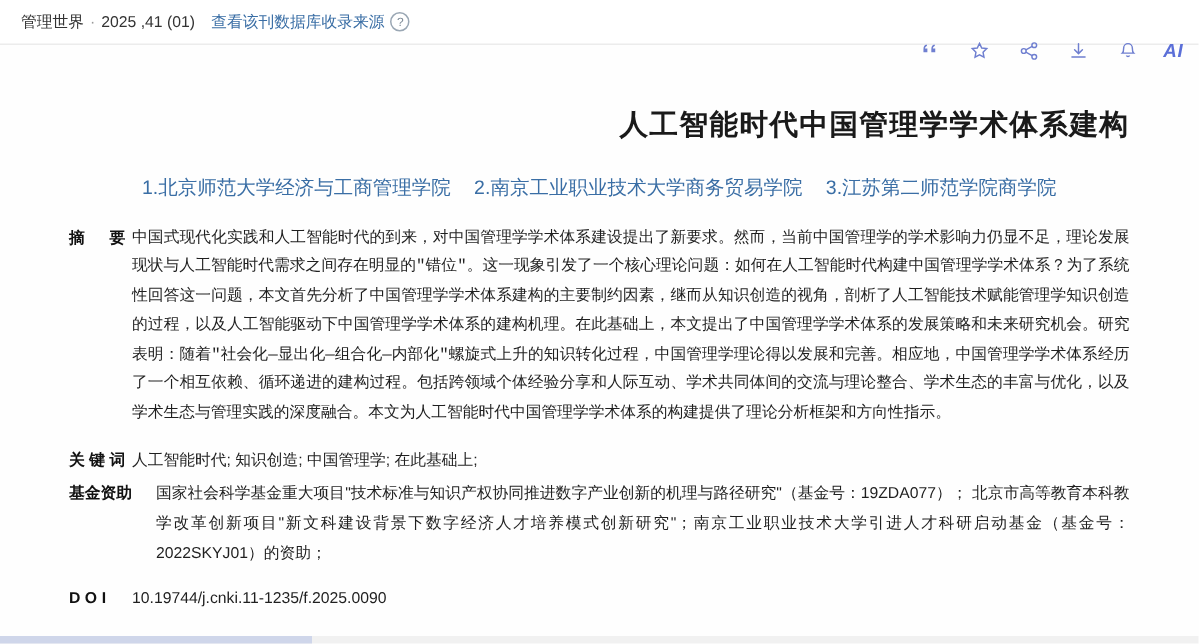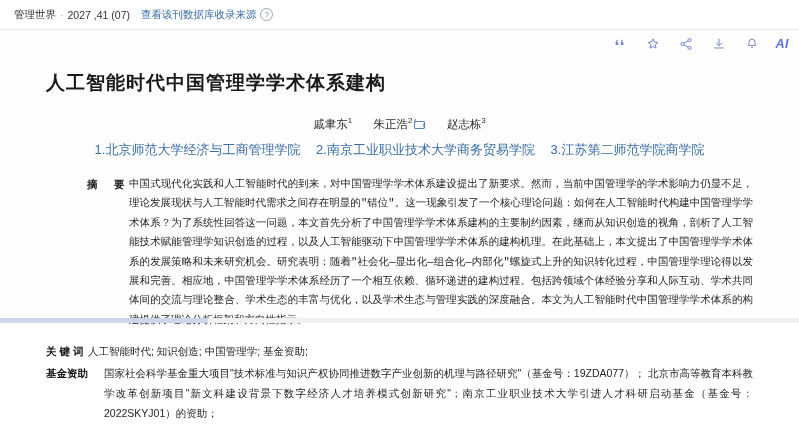--- a/index.html
+++ b/index.html
@@ -10,21 +10,21 @@
   body {
     width: 799px;
     height: 429px;
     font-family: "Liberation Sans", sans-serif;
     color: #222;
     overflow: hidden;
   }
   .page {
     position: relative;
     width: 799px;
-    height: 323px;
+    height: 429px;
     background: #fefefe;
   }
 
   
   .topbar {
     height: 30px;
     display: flex;
     align-items: center;
     padding: 0 14px;
     font-size: 10.5px;
@@ -56,21 +56,21 @@
     border-radius: 50%;
     font-size: 8px;
     margin-left: 4px;
     line-height: 1;
     cursor: pointer;
   }
 
   
   .iconrow {
     position: absolute;
-    top: 30px;
+    top: 20px;
     right: 10px;
     height: 28px;
     display: flex;
     align-items: center;
     gap: 14px;
   }
   .iconbtn {
     width: 19px;
     height: 19px;
     display: flex;
@@ -90,21 +90,21 @@
     letter-spacing: .5px;
     cursor: pointer;
   }
 
   
   .article {
     padding: 18px 46px 0 46px;
     box-sizing: border-box;
   }
   .title {
-    text-align: left;
+    text-align: right;
     font-size: 19px;
     font-weight: bold;
     color: #1a1a1a;
     letter-spacing: 1px;
     margin: 22px 0 20px 0;
     font-family: "Liberation Serif", serif;
   }
   .authors {
     text-align: center;
     font-size: 11.5px;
@@ -155,21 +155,20 @@
     margin: 0 6px;
     cursor: pointer;
   }
 
   .abs-row {
     display: flex;
     font-size: 10.5px;
     line-height: 1.85;
     color: #1f1f1f;
     margin-bottom: 12px;
-    margin-left: 41px;
   }
   .lbl {
     flex: 0 0 auto;
     font-weight: bold;
     width: 42px;
     letter-spacing: 3px;
     color: #111;
   }
   .lbl-wide {
     flex: 0 0 auto;
@@ -213,21 +212,21 @@
   }
 </style>
 </head>
 <body>
 
 <div class="page">
 
   <div class="topbar">
     <span class="crumb">管理世界</span>
     <span class="crumb-sep">·</span>
-    <span class="crumb">2027 ,41 (07)</span>
+    <span class="crumb">2025 ,41 (01)</span>
     <span class="crumb-sep">&nbsp;</span>
     <span class="crumb-link">查看该刊数据库收录来源</span>
     <span class="crumb-badge">?</span>
   </div>
 
   <div class="iconrow">
     <span class="iconbtn">
       <svg width="14" height="14" viewBox="0 0 16 16">
           <path d="M3 9h3V6H4.2c.1-1 .6-1.6 1.6-1.9L5.4 3C3.7 3.4 3 4.7 3 6.6V9zm6 0h3V6h-1.8c.1-1 .6-1.6 1.6-1.9L11.4 3C9.7 3.4 9 4.7 9 6.6V9z" fill="#6f7fd0"></path>
         </svg>
@@ -256,46 +255,45 @@
           <path d="M6.8 11.4a1.3 1.3 0 002.4 0" fill="none" stroke="#6f7fd0" stroke-width="1.1"></path>
         </svg>
     </span>
     <span class="ai-badge">AI</span>
   </div>
 
   <div class="article">
 
     <div class="title">人工智能时代中国管理学学术体系建构</div>
 
-    <div class="authors">
-      <span class="author"><span>戚聿东</span><sup>1</sup></span>
-      <span class="author"><span>朱正浩</span><sup>2</sup><span class="mail"></span></span>
-      <span class="author"><span>赵志栋</span><sup>3</sup></span>
-    </div>
 
     <div class="affils">
       <span class="affil">1.北京师范大学经济与工商管理学院</span>
       <span class="affil">2.南京工业职业技术大学商务贸易学院</span>
       <span class="affil">3.江苏第二师范学院商学院</span>
     </div>
 
     <div class="abs-row">
       <div class="lbl">摘　要</div>
       <div class="abs-body">中国式现代化实践和人工智能时代的到来，对中国管理学学术体系建设提出了新要求。然而，当前中国管理学的学术影响力仍显不足，理论发展现状与人工智能时代需求之间存在明显的"错位"。这一现象引发了一个核心理论问题：如何在人工智能时代构建中国管理学学术体系？为了系统性回答这一问题，本文首先分析了中国管理学学术体系建构的主要制约因素，继而从知识创造的视角，剖析了人工智能技术赋能管理学知识创造的过程，以及人工智能驱动下中国管理学学术体系的建构机理。在此基础上，本文提出了中国管理学学术体系的发展策略和未来研究机会。研究表明：随着"社会化—显出化—组合化—内部化"螺旋式上升的知识转化过程，中国管理学理论得以发展和完善。相应地，中国管理学学术体系经历了一个相互依赖、循环递进的建构过程。包括跨领域个体经验分享和人际互动、学术共同体间的交流与理论整合、学术生态的丰富与优化，以及学术生态与管理实践的深度融合。本文为人工智能时代中国管理学学术体系的构建提供了理论分析框架和方向性指示。</div>
     </div>
 
     <div class="kv-row">
       <div class="lbl">关键词</div>
-      <div class="val">人工智能时代; 知识创造; 中国管理学; 基金资助;</div>
+      <div class="val">人工智能时代; 知识创造; 中国管理学; 在此基础上;</div>
     </div>
 
     <div class="kv-row fund">
       <div class="lbl-wide">基金资助</div>
       <div class="val">国家社会科学基金重大项目"技术标准与知识产权协同推进数字产业创新的机理与路径研究"（基金号：19ZDA077）； 北京市高等教育本科教学改革创新项目"新文科建设背景下数字经济人才培养模式创新研究"；南京工业职业技术大学引进人才科研启动基金（基金号：2022SKYJ01）的资助；</div>
     </div>
 
+    <div class="kv-row">
+      <div class="lbl">DOI</div>
+      <div class="val">10.19744/j.cnki.11-1235/f.2025.0090</div>
+    </div>
 
   </div>
 
   <div class="bottom-strip">
     <div class="fill"></div>
   </div>
 </div>
 
 </body></html>

